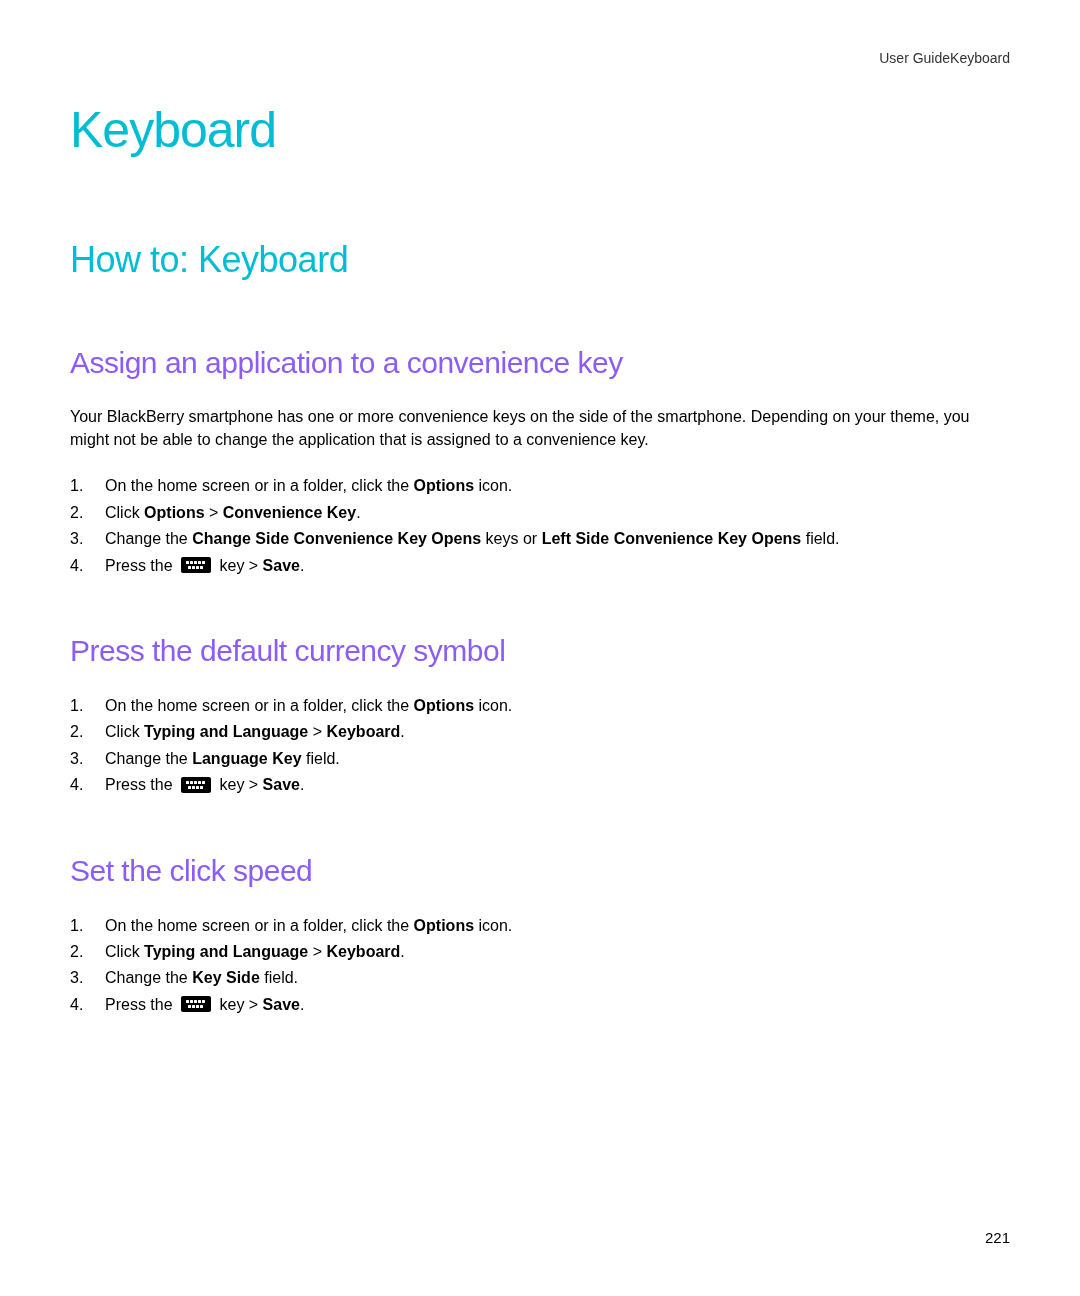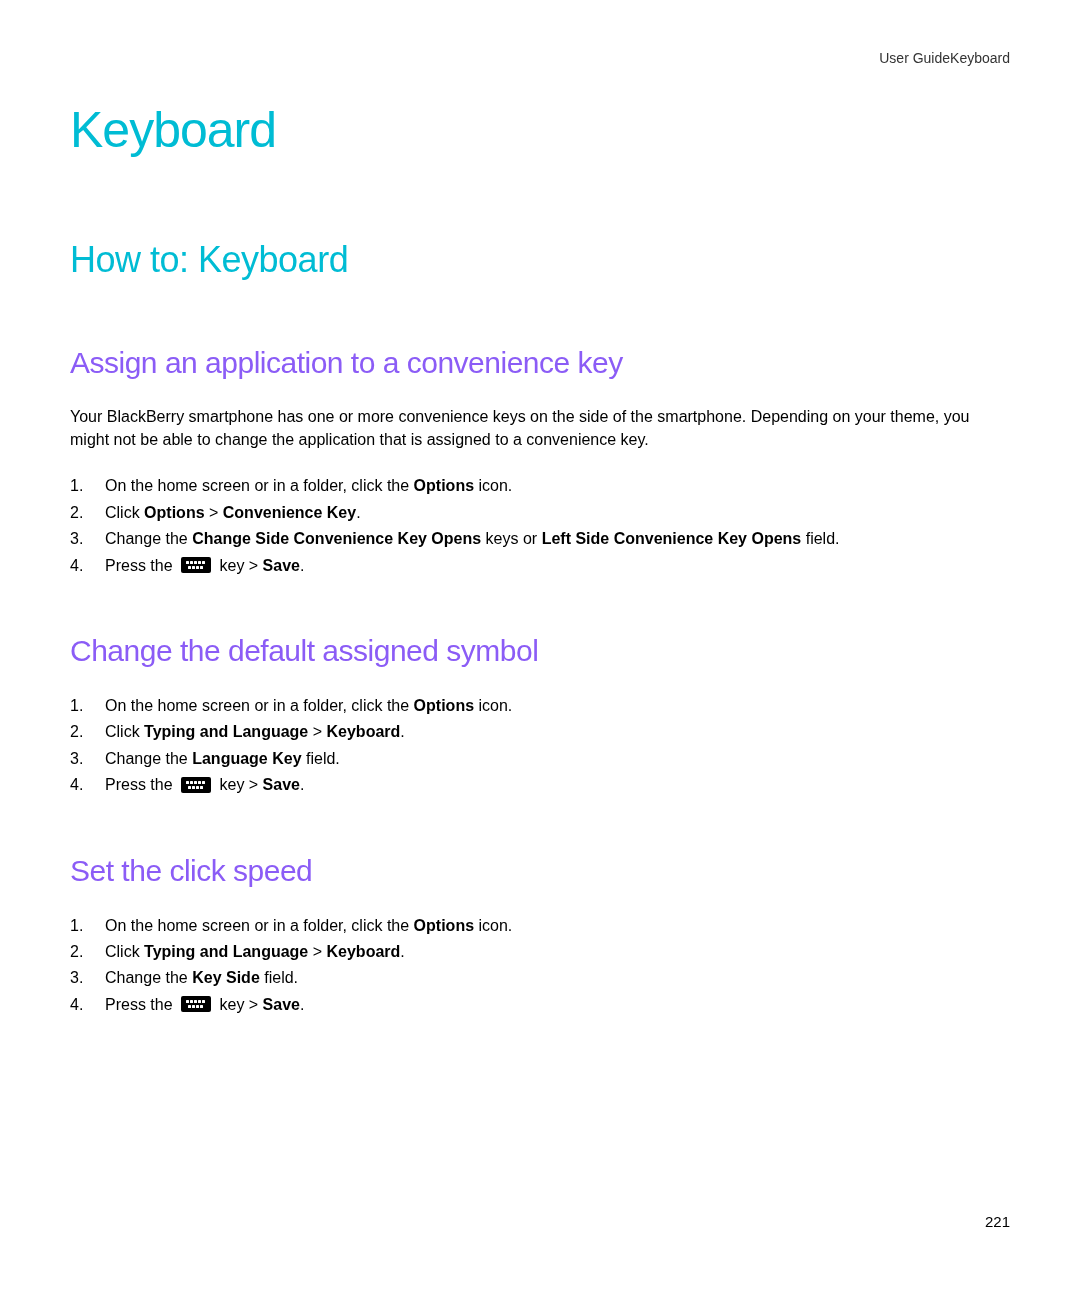--- a/index.html
+++ b/index.html
@@ -95,21 +95,21 @@
       8px 0 0 #fff,
       12px 0 0 #fff,
       16px 0 0 #fff,
       2px 5px 0 #fff,
       6px 5px 0 #fff,
       10px 5px 0 #fff,
       14px 5px 0 #fff;
   }
   .page-number {
     position: absolute;
-    bottom: 66px;
+    bottom: 50px;
     right: 70px;
     font-size: 15px;
     color: #000;
   }
 </style>
 </head>
 <body>
 
 <div class="header-row">
   <span>User Guide</span>
@@ -130,21 +130,21 @@
     <span>Click </span><span class="bold">Options</span><span> &gt; </span><span class="bold">Convenience Key</span><span>.</span>
   </li>
   <li>
     <span>Change the </span><span class="bold">Change Side Convenience Key Opens</span><span> keys or </span><span class="bold">Left Side Convenience Key Opens</span><span> field.</span>
   </li>
   <li>
     <span>Press the </span><span class="bb-key-icon"></span><span> key &gt; </span><span class="bold">Save</span><span>.</span>
   </li>
 </ol>
 
-<h3 class="subsection-title">Change the default assigned symbol</h3>
+<h3 class="subsection-title">Press the default currency symbol</h3>
 <ol class="steps-list">
   <li>
     <span>On the home screen or in a folder, click the </span><span class="bold">Options</span><span> icon.</span>
   </li>
   <li>
     <span>Click </span><span class="bold">Typing and Language</span><span> &gt; </span><span class="bold">Keyboard</span><span>.</span>
   </li>
   <li>
     <span>Change the </span><span class="bold">Language Key</span><span> field.</span>
   </li>

